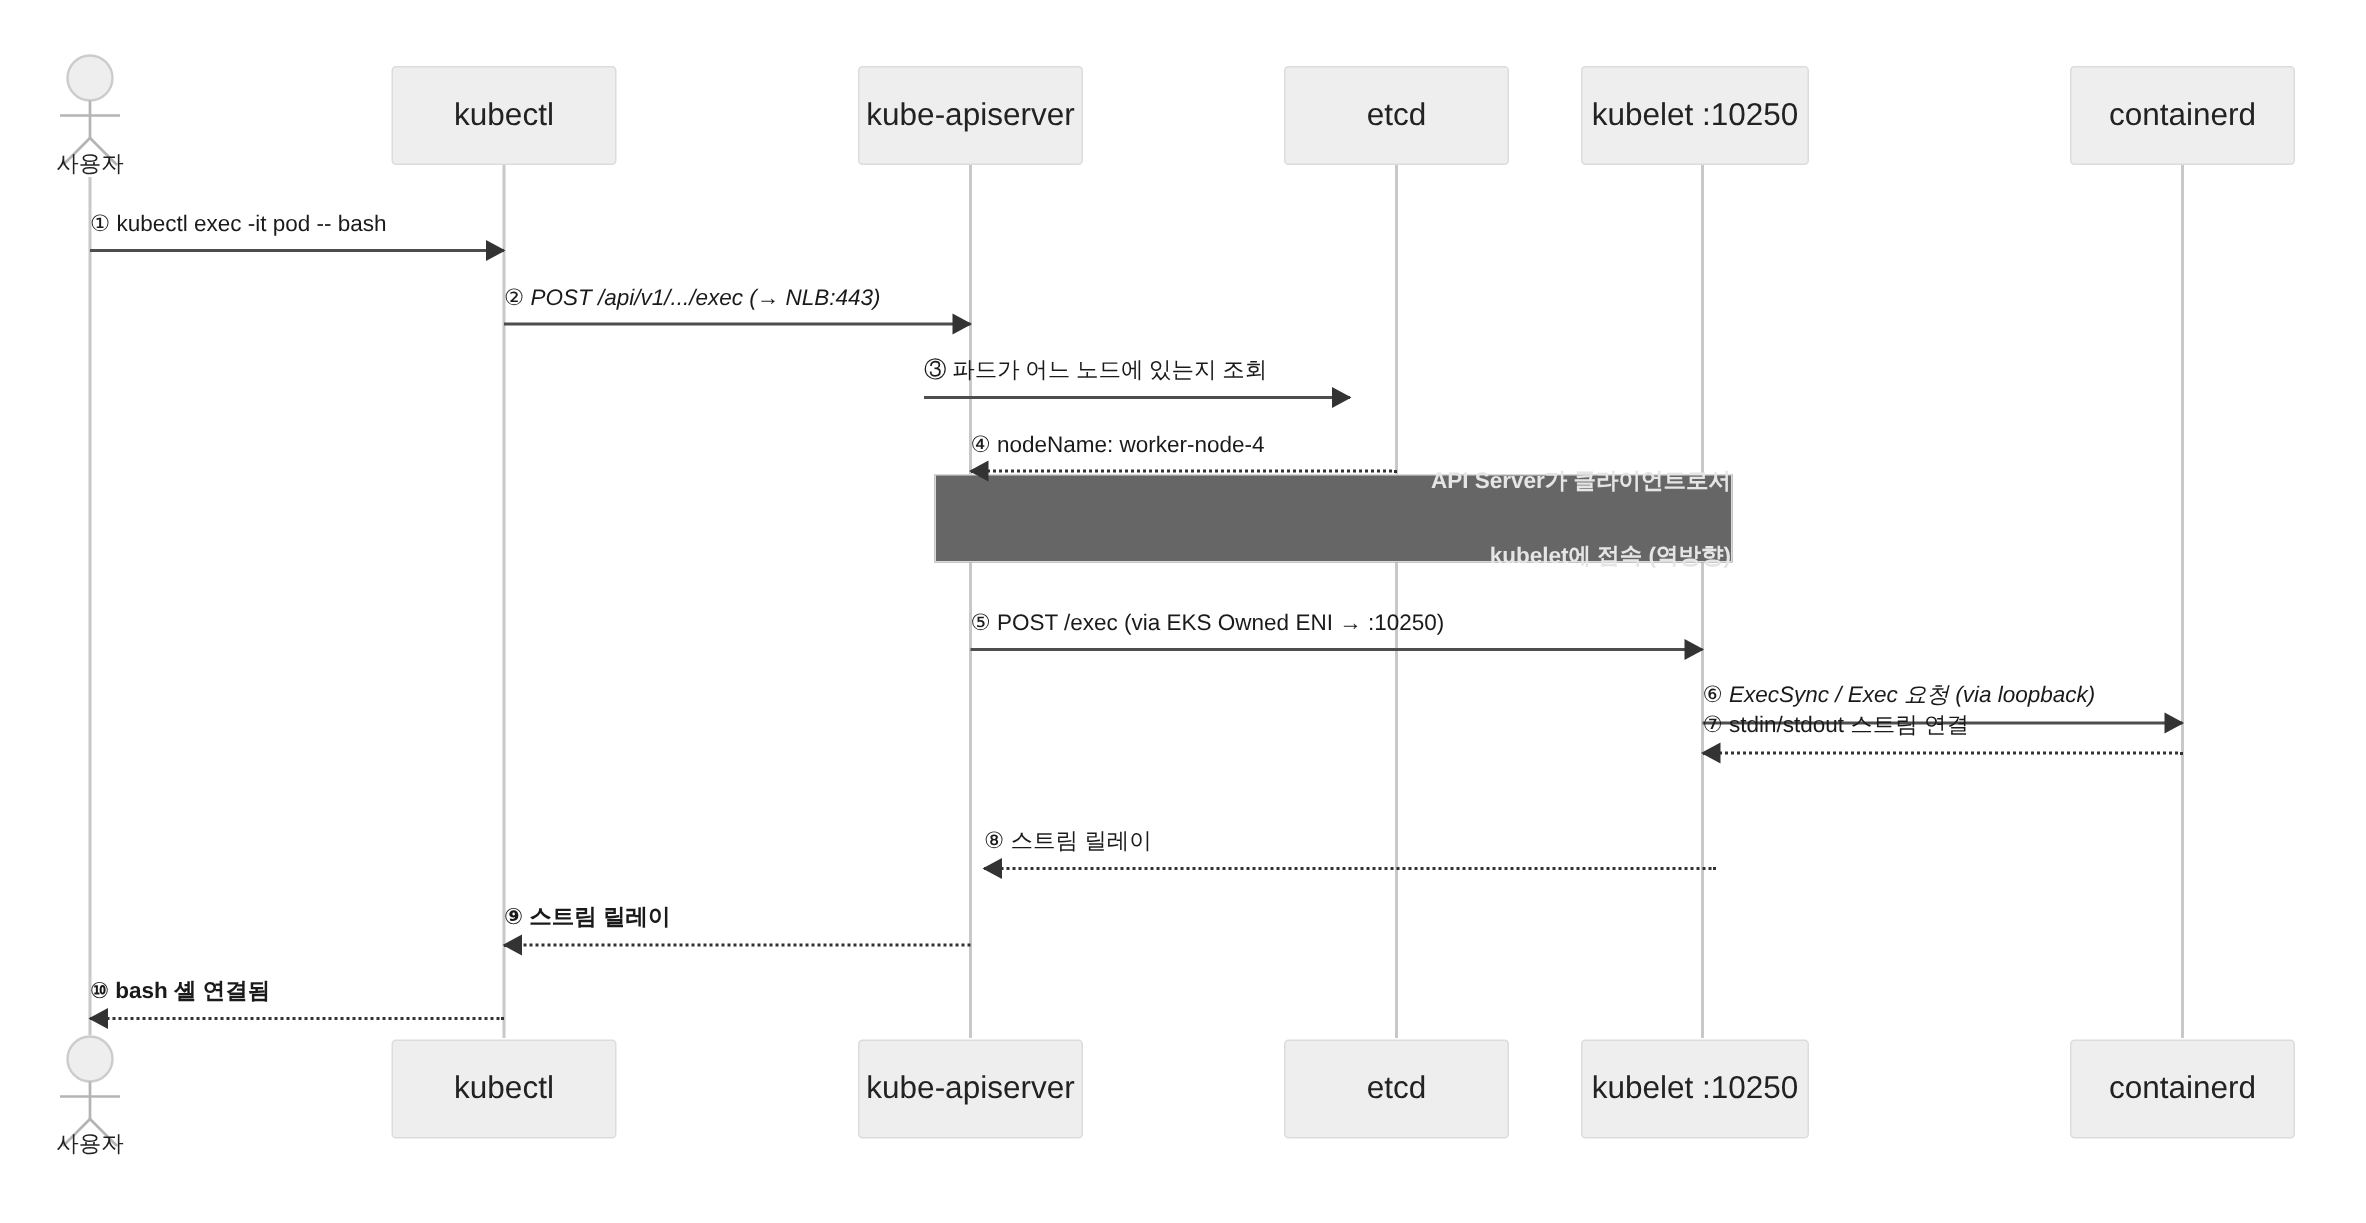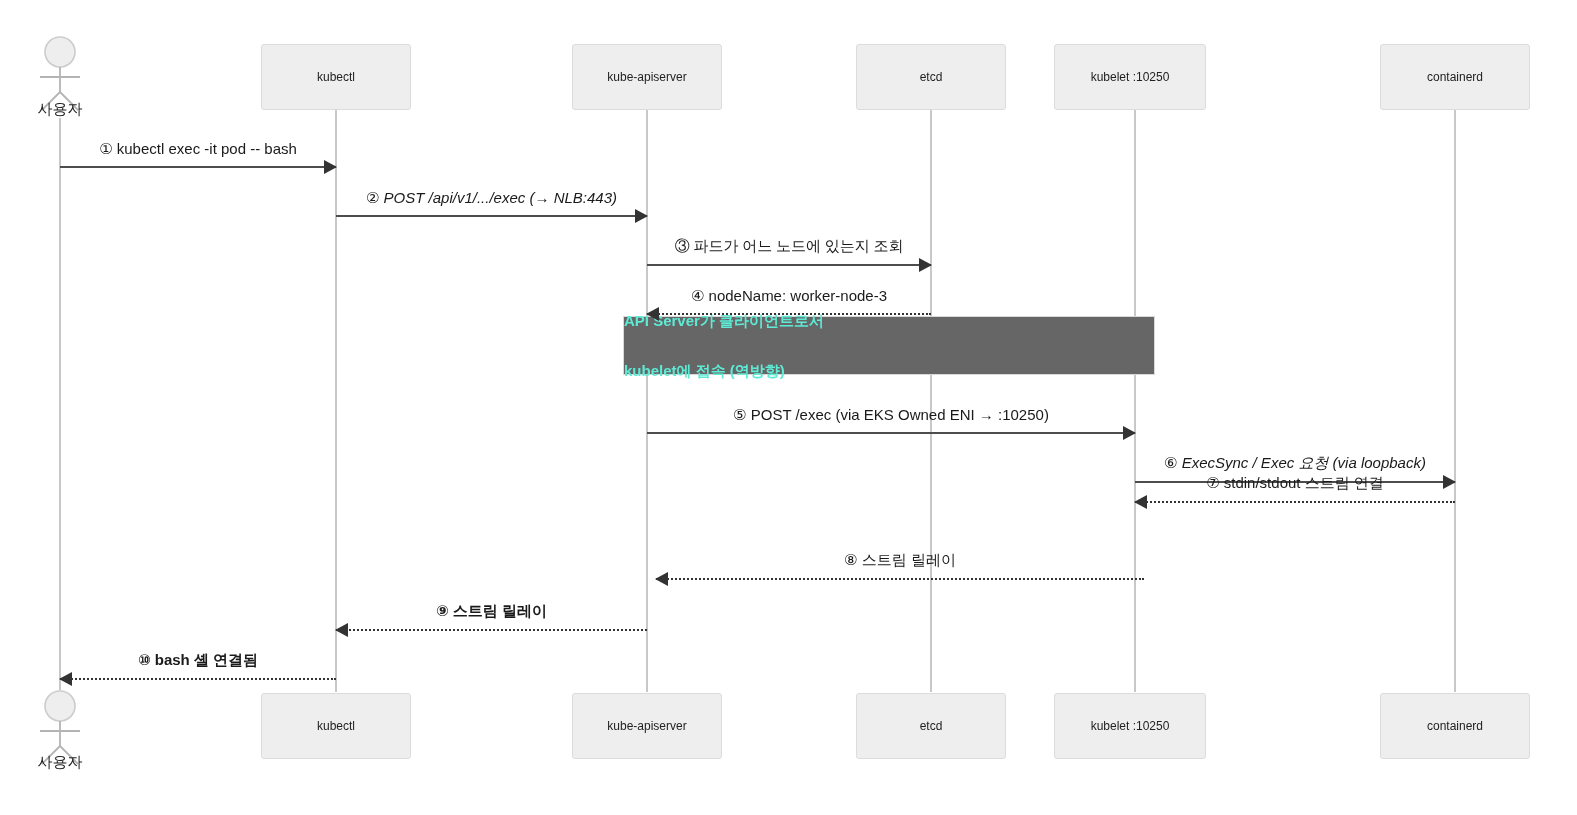--- a/index.html
+++ b/index.html
@@ -30,21 +30,21 @@
   .participant {
     position: absolute;
     box-sizing: border-box;
     background: #eeeeee;
     border: 1px solid #dcdcdc;
     border-radius: 3px;
     display: flex;
     align-items: center;
     justify-content: center;
     color: #222222;
-    font-size: 12px;
+    font-size: 21px;
     line-height: 1.2;
     text-align: center;
     white-space: nowrap;
   }
 
   
   .actor {
     position: absolute;
     width: 64px;
     height: 76px;
@@ -85,38 +85,37 @@
     border-left: 13px solid #333333;
   }
   .msg.left .head {
     left: -1px;
     border-right: 13px solid #333333;
   }
   .msg .label {
     position: absolute;
     bottom: 10px;
     left: 0; right: 0;
-    text-align: center;
     font-size: 15px;
     color: #1a1a1a;
     white-space: nowrap;
   }
 
   
   .note {
     position: absolute;
     box-sizing: border-box;
     background: #666666;
     border: 1px solid #d9d9d9;
-    color: #5eead4;
+    color: #e5e5e5;
     font-size: 15px;
     line-height: 1.42;
     display: flex;
     flex-direction: column;
-    align-items: flex-start;
+    align-items: flex-end;
     justify-content: center;
     text-align: center;
     font-weight: 600;
     gap: 28px;
   }
 </style>
 </head>
 <body>
 
 <div id="canvas">
@@ -198,29 +197,29 @@
       <div class="msg right" style="left: 60px; width: 276px; top: 166px;">
         <div class="line"></div>
         <div class="head"></div>
         <div class="label">① kubectl exec -it pod -- bash</div>
       </div>
       <div class="msg right" style="left: 336px; width: 311px; top: 215px; font-style: italic;">
         <div class="line"></div>
         <div class="head"></div>
         <div class="label">② POST /api/v1/.../exec (→ NLB:443)</div>
       </div>
-      <div class="msg right" style="left: 647px; width: 284px; top: 264px; font-family: Liberation Serif, serif;">
+      <div class="msg right" style="left: 616px; width: 284px; top: 264px; font-family: Liberation Serif, serif;">
         <div class="line"></div>
         <div class="head"></div>
         <div class="label">③ 파드가 어느 노드에 있는지 조회</div>
       </div>
       <div class="msg dashed left" style="left: 647px; width: 284px; top: 313px;">
         <div class="line"></div>
         <div class="head"></div>
-        <div class="label">④ nodeName: worker-node-3</div>
+        <div class="label">④ nodeName: worker-node-4</div>
       </div>
       <div class="msg right" style="left: 647px; width: 488px; top: 432px;">
         <div class="line"></div>
         <div class="head"></div>
         <div class="label">⑤ POST /exec (via EKS Owned ENI → :10250)</div>
       </div>
       <div class="msg right" style="left: 1135px; width: 320px; top: 481px; font-style: italic;">
         <div class="line"></div>
         <div class="head"></div>
         <div class="label">⑥ ExecSync / Exec 요청 (via loopback)</div>

